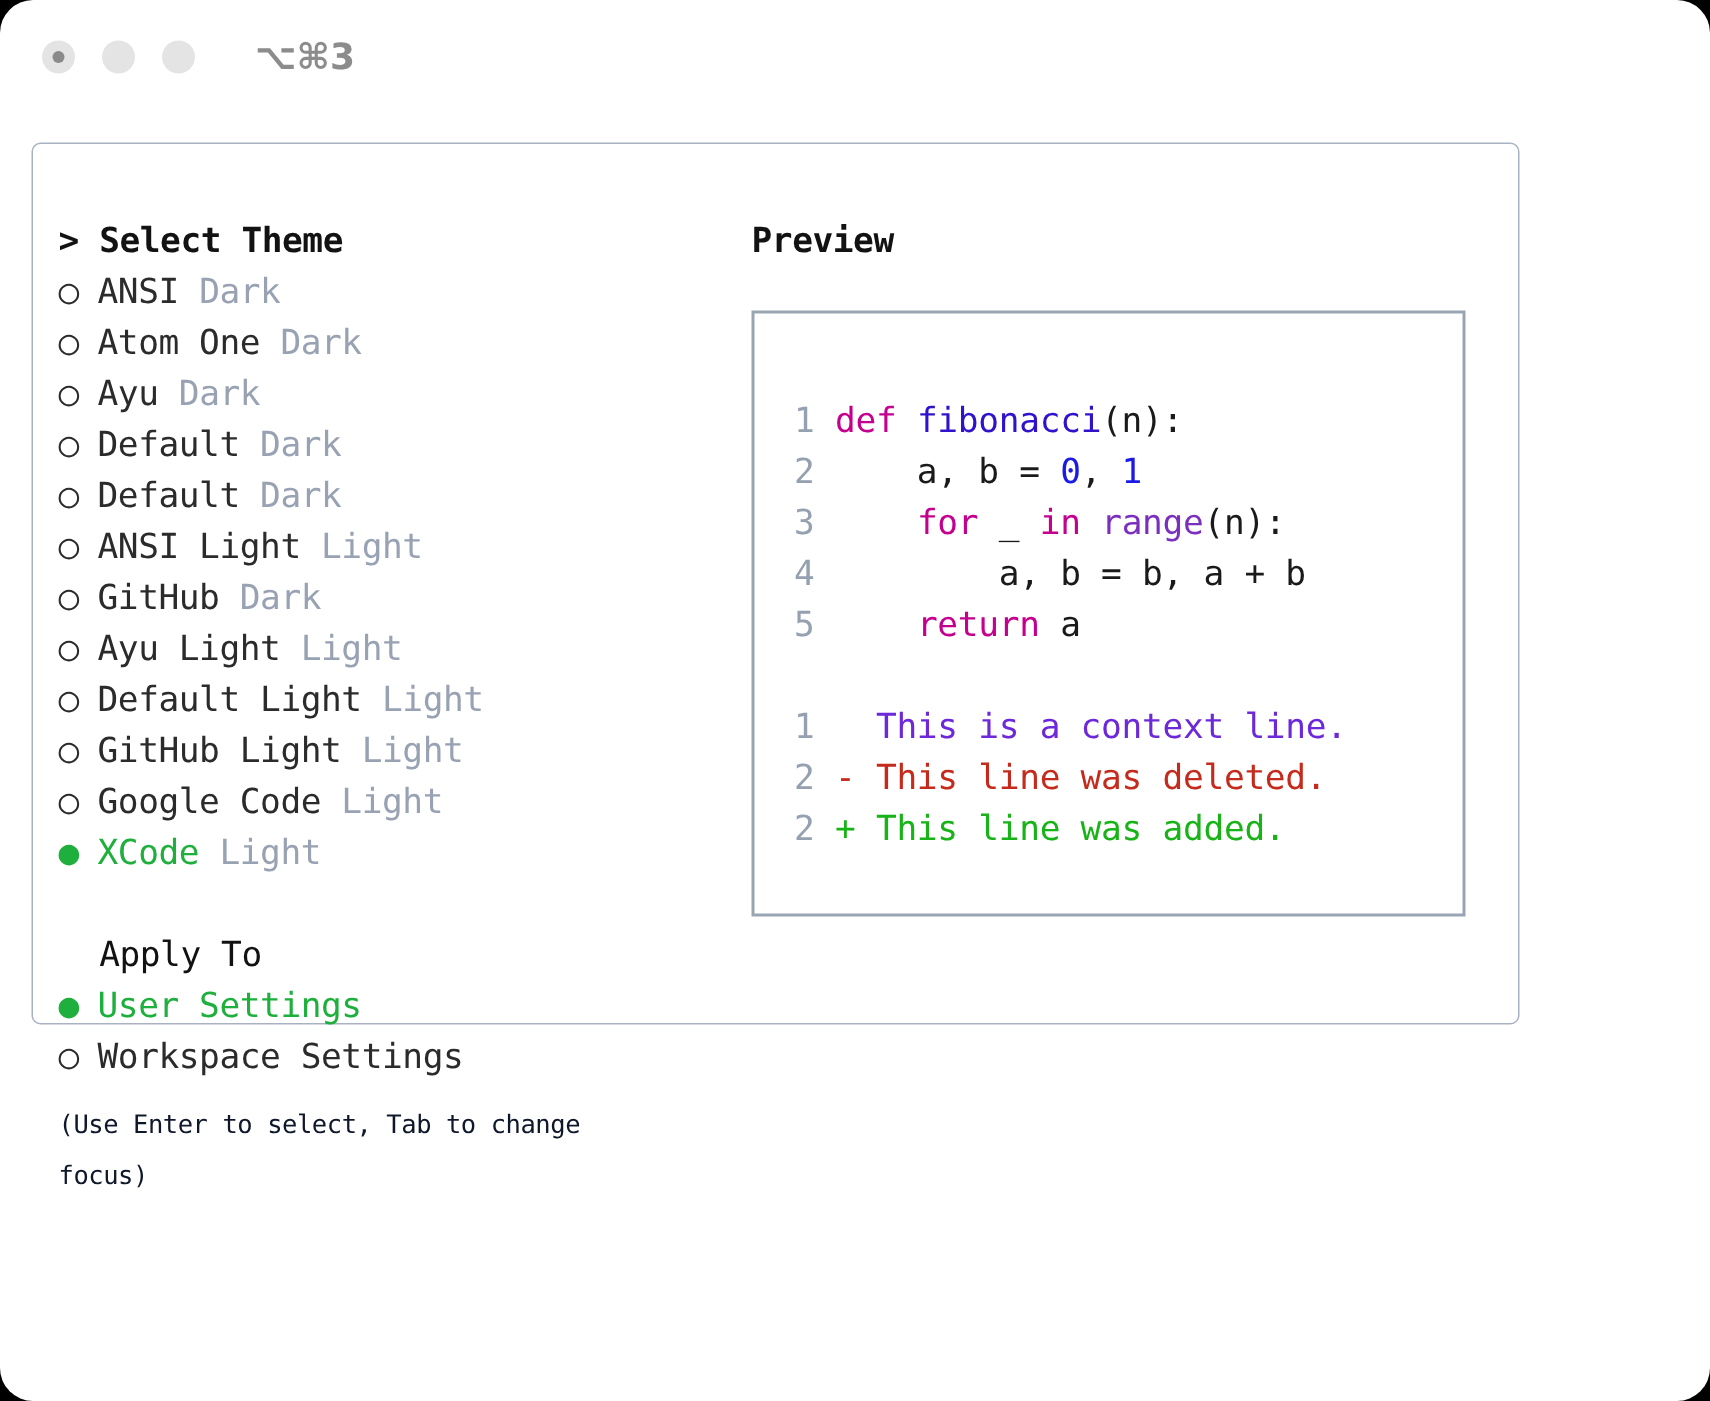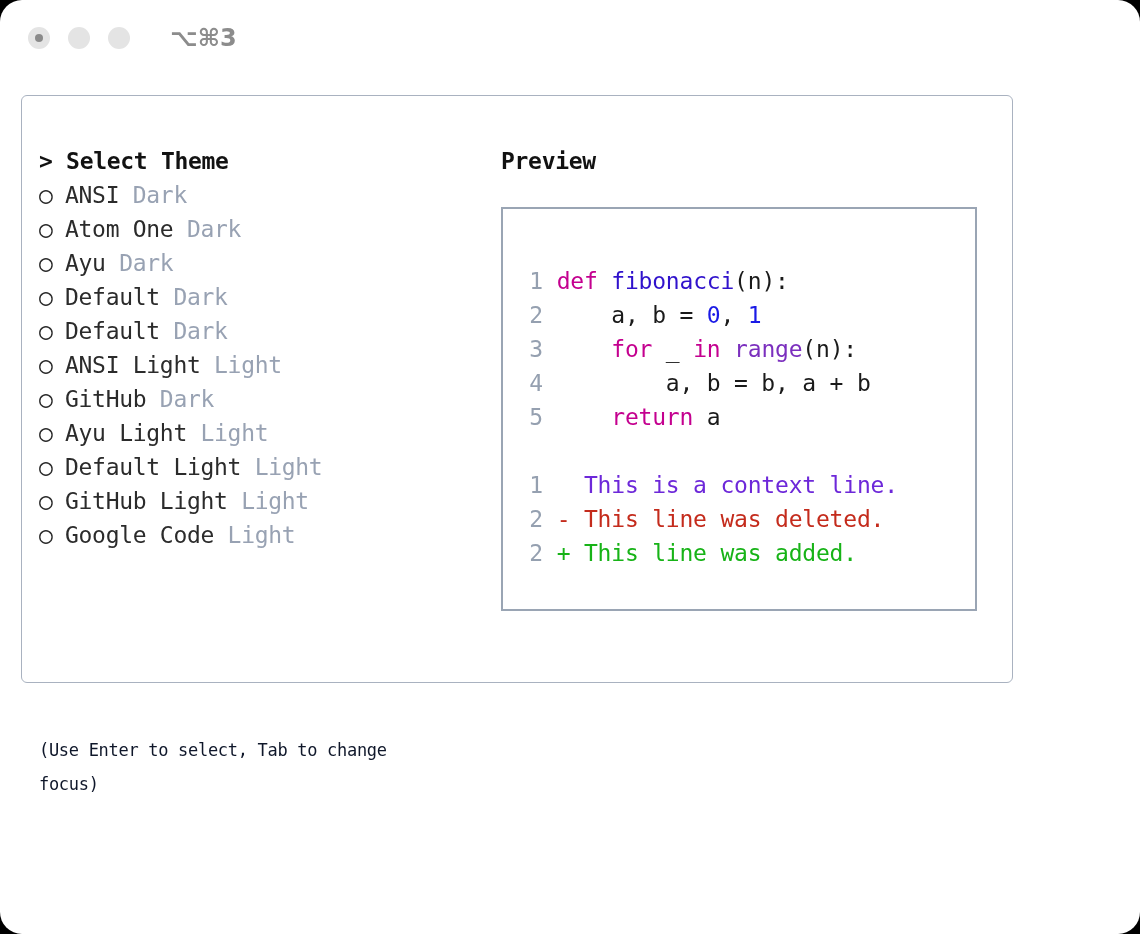--- a/index.html
+++ b/index.html
@@ -231,23 +231,31 @@
             <div class="opt-row"><span class="marker">○</span><span class="opt-label">Atom One</span><span class="suffix"> Dark</span></div>
             <div class="opt-row"><span class="marker">○</span><span class="opt-label">Ayu</span><span class="suffix"> Dark</span></div>
             <div class="opt-row"><span class="marker">○</span><span class="opt-label">Default</span><span class="suffix"> Dark</span></div>
             <div class="opt-row"><span class="marker">○</span><span class="opt-label">Default</span><span class="suffix"> Dark</span></div>
             <div class="opt-row"><span class="marker">○</span><span class="opt-label">ANSI Light</span><span class="suffix"> Light</span></div>
             <div class="opt-row"><span class="marker">○</span><span class="opt-label">GitHub</span><span class="suffix"> Dark</span></div>
             <div class="opt-row"><span class="marker">○</span><span class="opt-label">Ayu Light</span><span class="suffix"> Light</span></div>
             <div class="opt-row"><span class="marker">○</span><span class="opt-label">Default Light</span><span class="suffix"> Light</span></div>
             <div class="opt-row"><span class="marker">○</span><span class="opt-label">GitHub Light</span><span class="suffix"> Light</span></div>
             <div class="opt-row"><span class="marker">○</span><span class="opt-label">Google Code</span><span class="suffix"> Light</span></div>
+            <div class="opt-row"><span class="marker sel">●</span><span class="opt-label sel">XCode</span><span class="suffix"> Light</span></div>
           </div>
       </div>
 
+      <div class="apply-block">
+        <div class="apply-title">  Apply To</div>
+        <div id="apply-items">
+            <div class="opt-row"><span class="marker sel">●</span><span class="opt-label sel">User Settings</span></div>
+            <div class="opt-row"><span class="marker">○</span><span class="opt-label">Workspace Settings</span></div>
+          </div>
+      </div>
 
       <div class="hint">(Use Enter to select, Tab to change focus)</div>
 
       <div class="right-col">
         <div class="preview-title">Preview</div>
         <div class="preview-box">
           <div class="code-area">
             <div id="code-lines">
                 <div class="code-line"><span class="lnum">1</span><span class="plain"> </span><span class="kw">def</span><span class="plain"> </span><span class="fn">fibonacci</span><span class="plain">(n):</span></div>
                 <div class="code-line"><span class="lnum">2</span><span class="plain">     a, b = </span><span class="num">0</span><span class="plain">, </span><span class="num">1</span></div>

